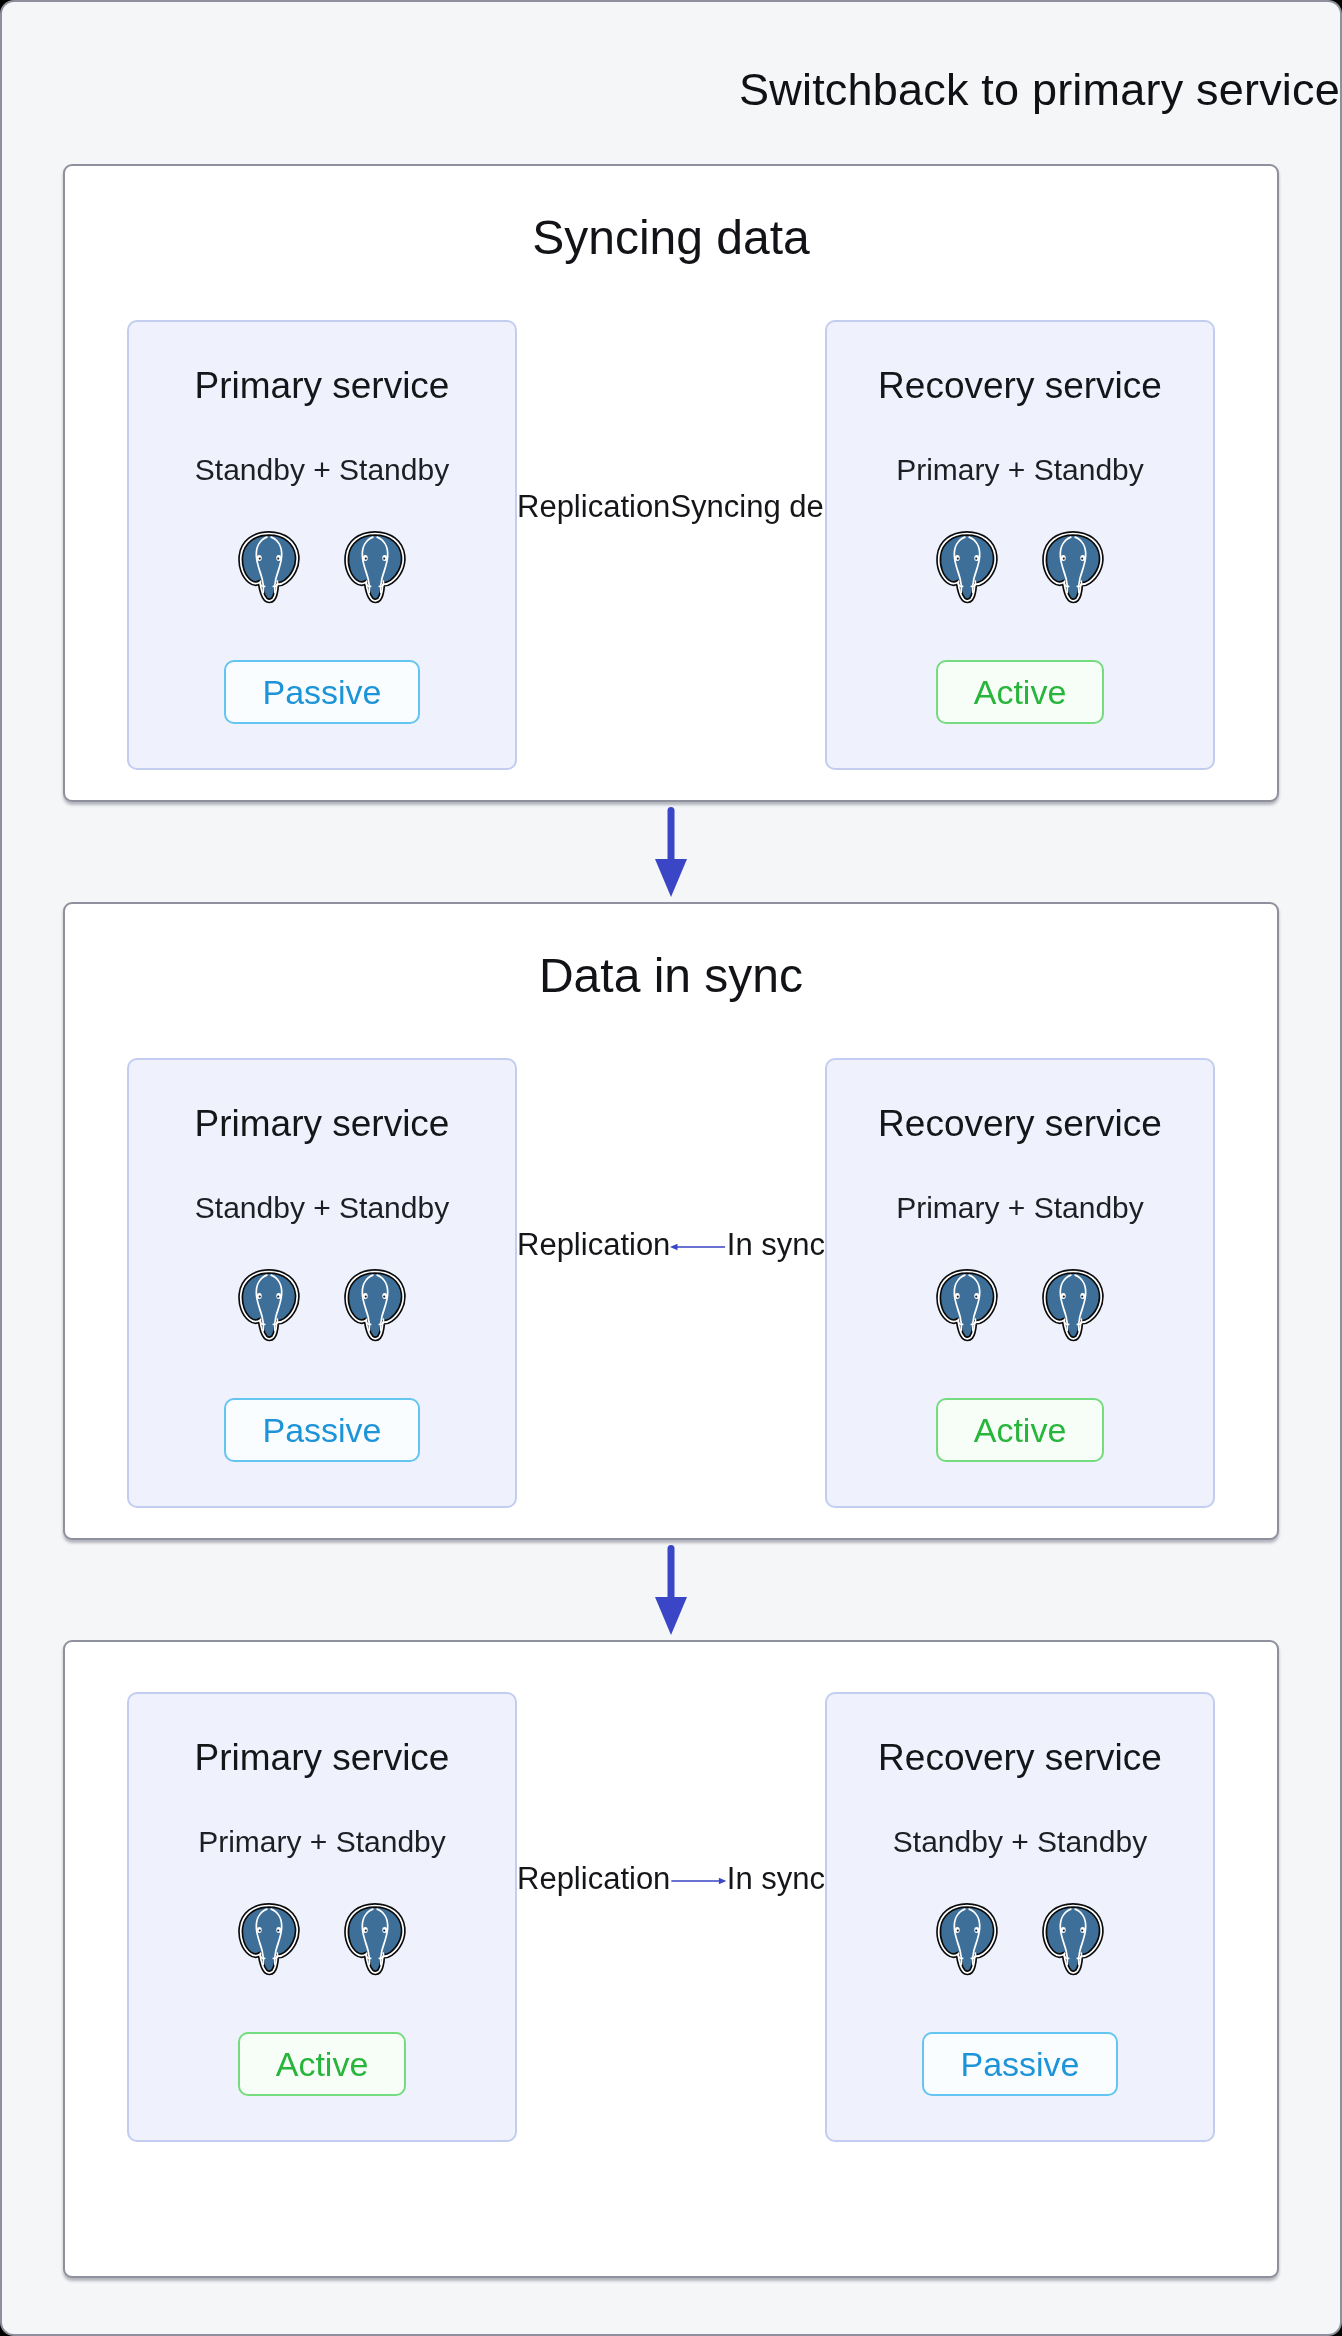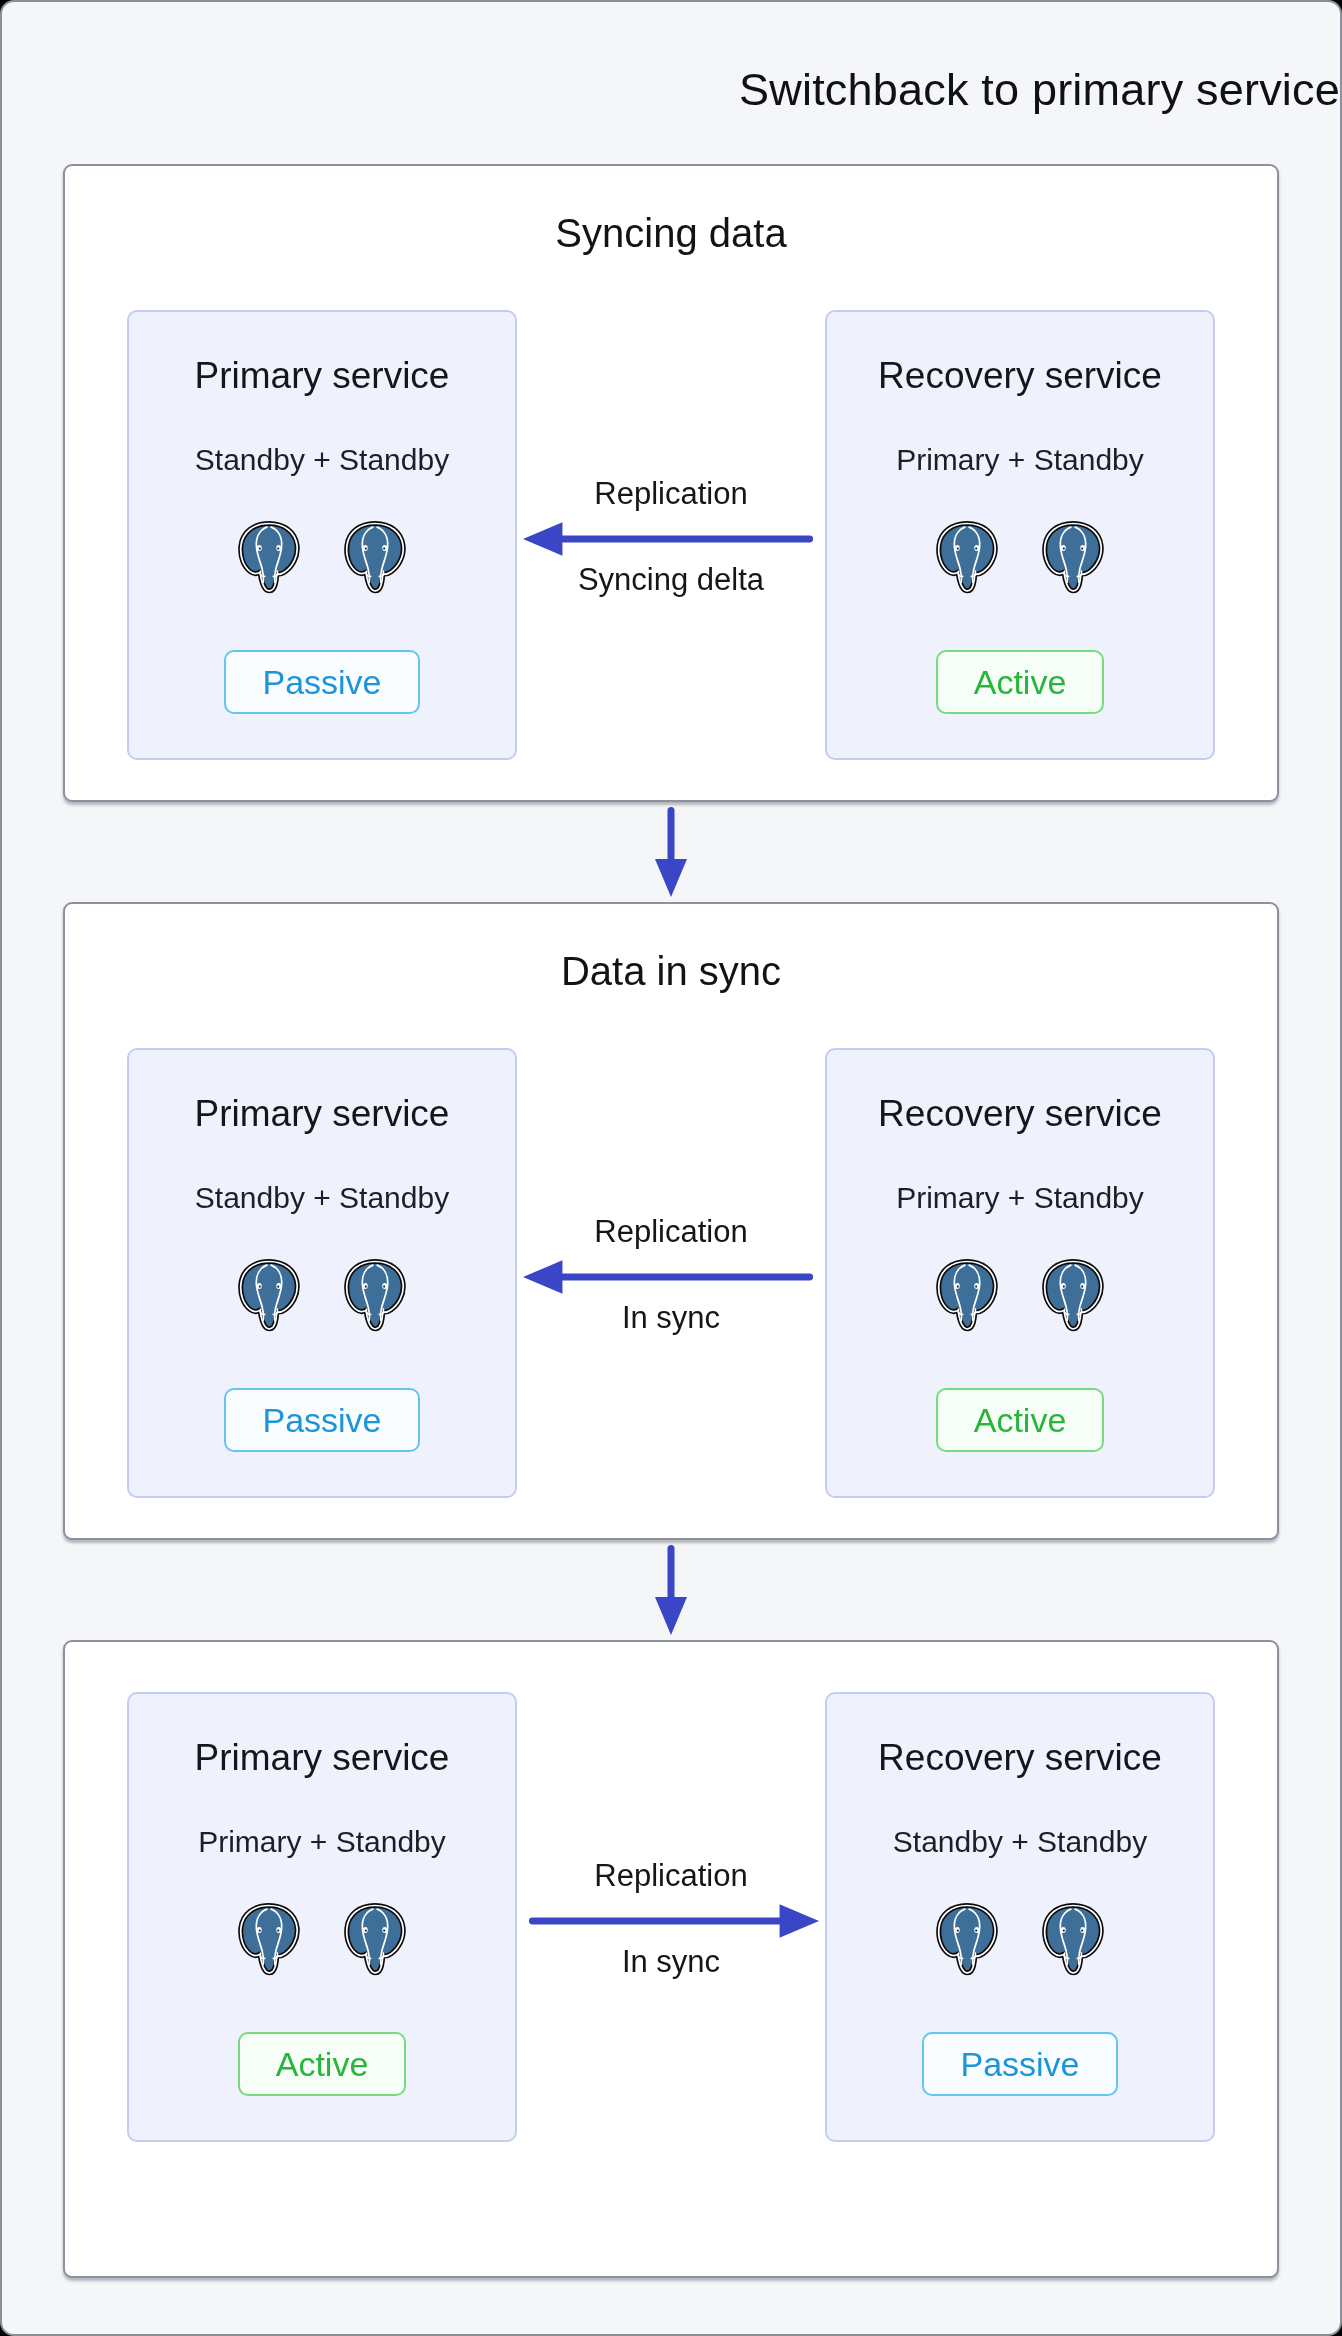--- a/index.html
+++ b/index.html
@@ -28,21 +28,21 @@
     background:#ffffff;
     border:2px solid #8e919d;
     border-radius:9px;
     box-shadow:0 3px 3px rgba(99,103,118,.45);
     height:638px;
     box-sizing:border-box;
   }
   .stage-title{
     margin:40px 0 0 0;
     text-align:center;
-    font-size:40px;line-height:1.35;font-weight:500;
+    font-size:48px;line-height:1.35;font-weight:500;
     color:#121317;
   }
   .stage-body{
     display:flex;justify-content:space-between;align-items:flex-start;
     margin-top:50px;padding:0 62px;
   }
   .service-box{
     width:390px;height:450px;box-sizing:border-box;
     background:#eff2fc;
     border:2px solid #c3cdf0;
@@ -61,21 +61,21 @@
   .badge{
     margin-top:auto;margin-bottom:44px;
     height:64px;line-height:60px;box-sizing:border-box;
     padding:0 36px;border-radius:10px;
     font-size:34px;border:2px solid;
   }
   .badge.passive{color:#1d93d8;border-color:#63c5f0;background:#fafdff;}
   .badge.active{color:#28b53c;border-color:#74dc7e;background:#f7fdf7;}
   .arrow-col{
     flex:1;min-width:0;
-    display:flex;flex-direction:column;align-items:center;
+    display:flex;flex-direction:row;align-items:center;
     padding-top:164px;
   }
   .arrow-label{
     font-size:31px;line-height:40px;color:#15161a;white-space:nowrap;
   }
   .harrow{margin:6px 0 2px 0;display:block;}
   .connector{
     height:100px;display:flex;align-items:center;justify-content:center;
   }
   .pg-icon{display:block;}

